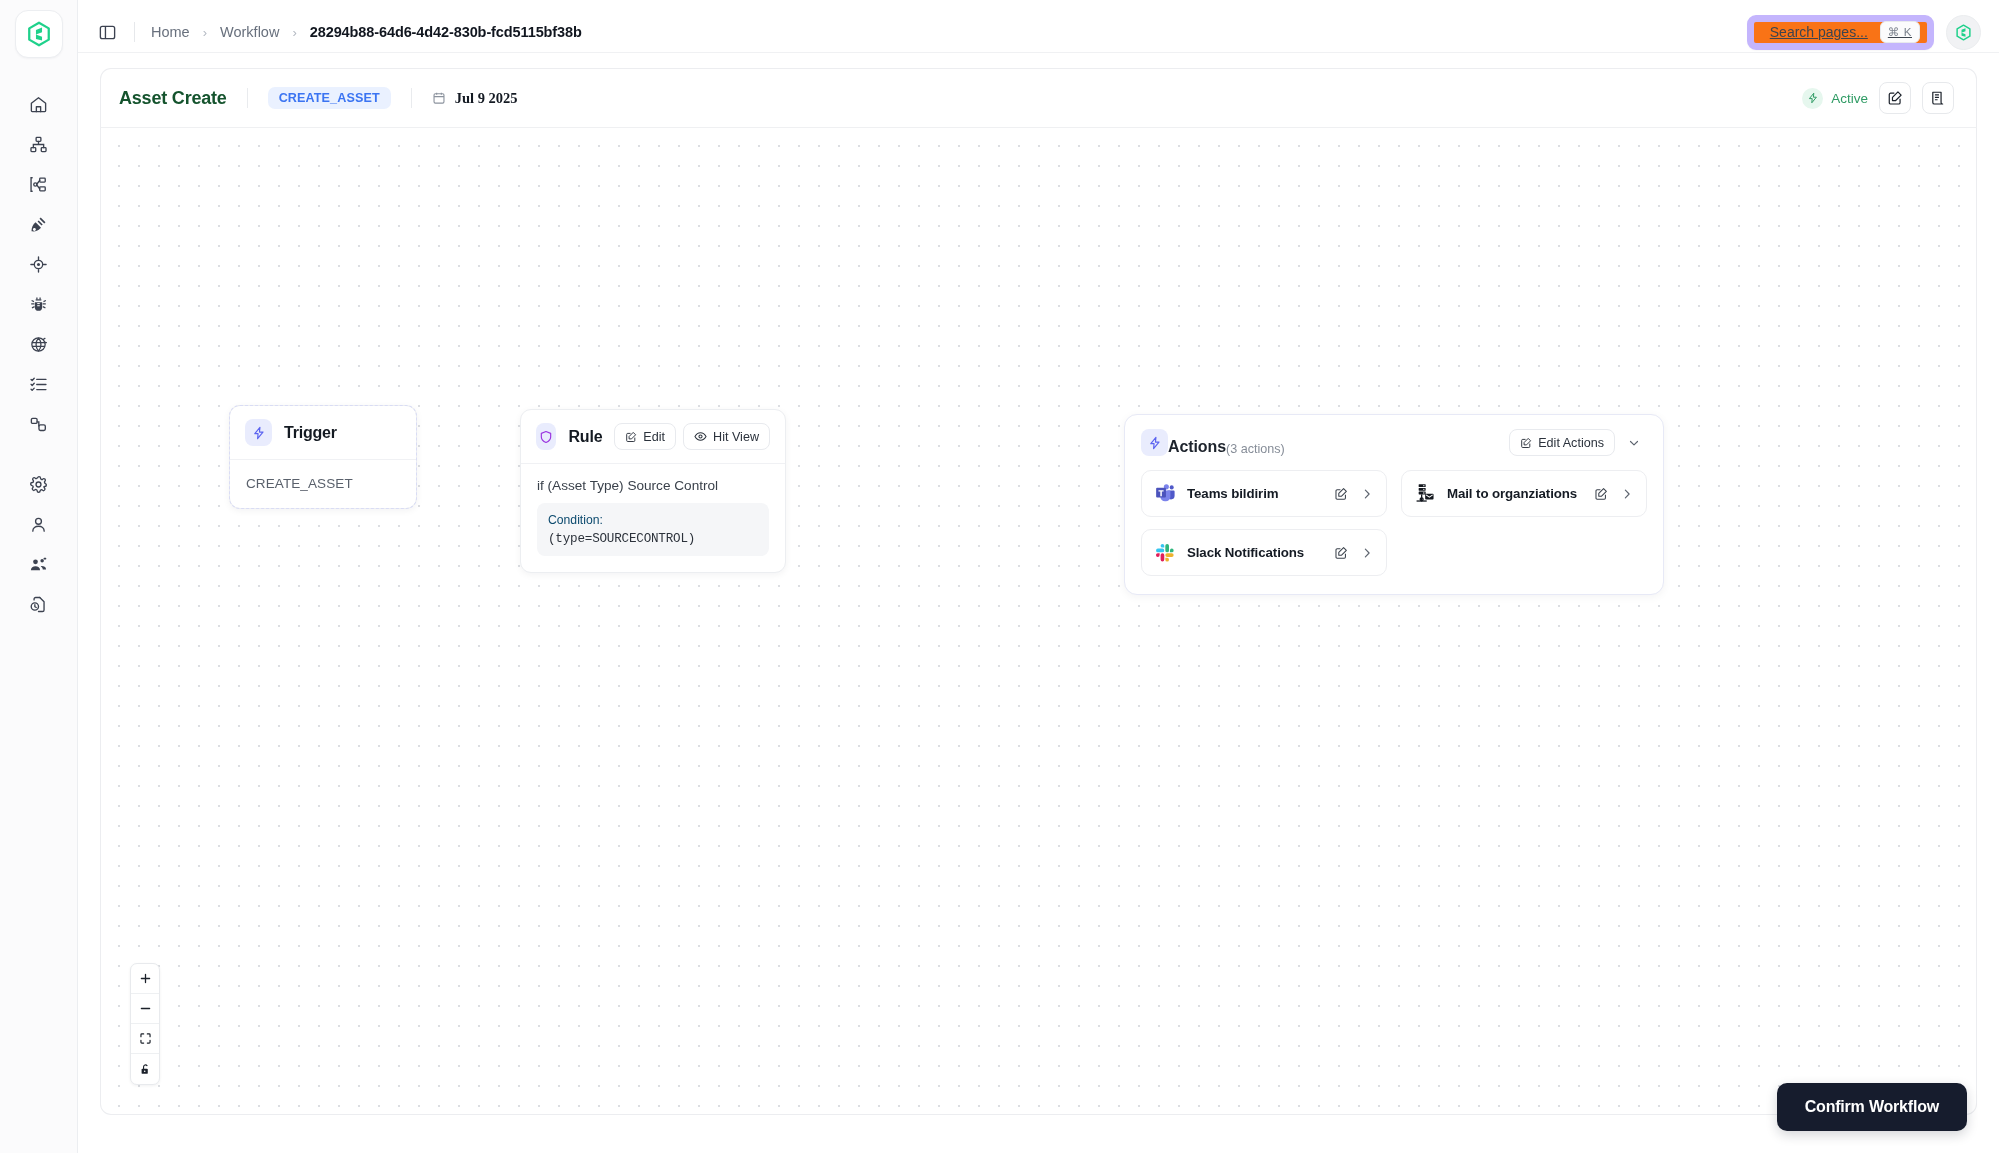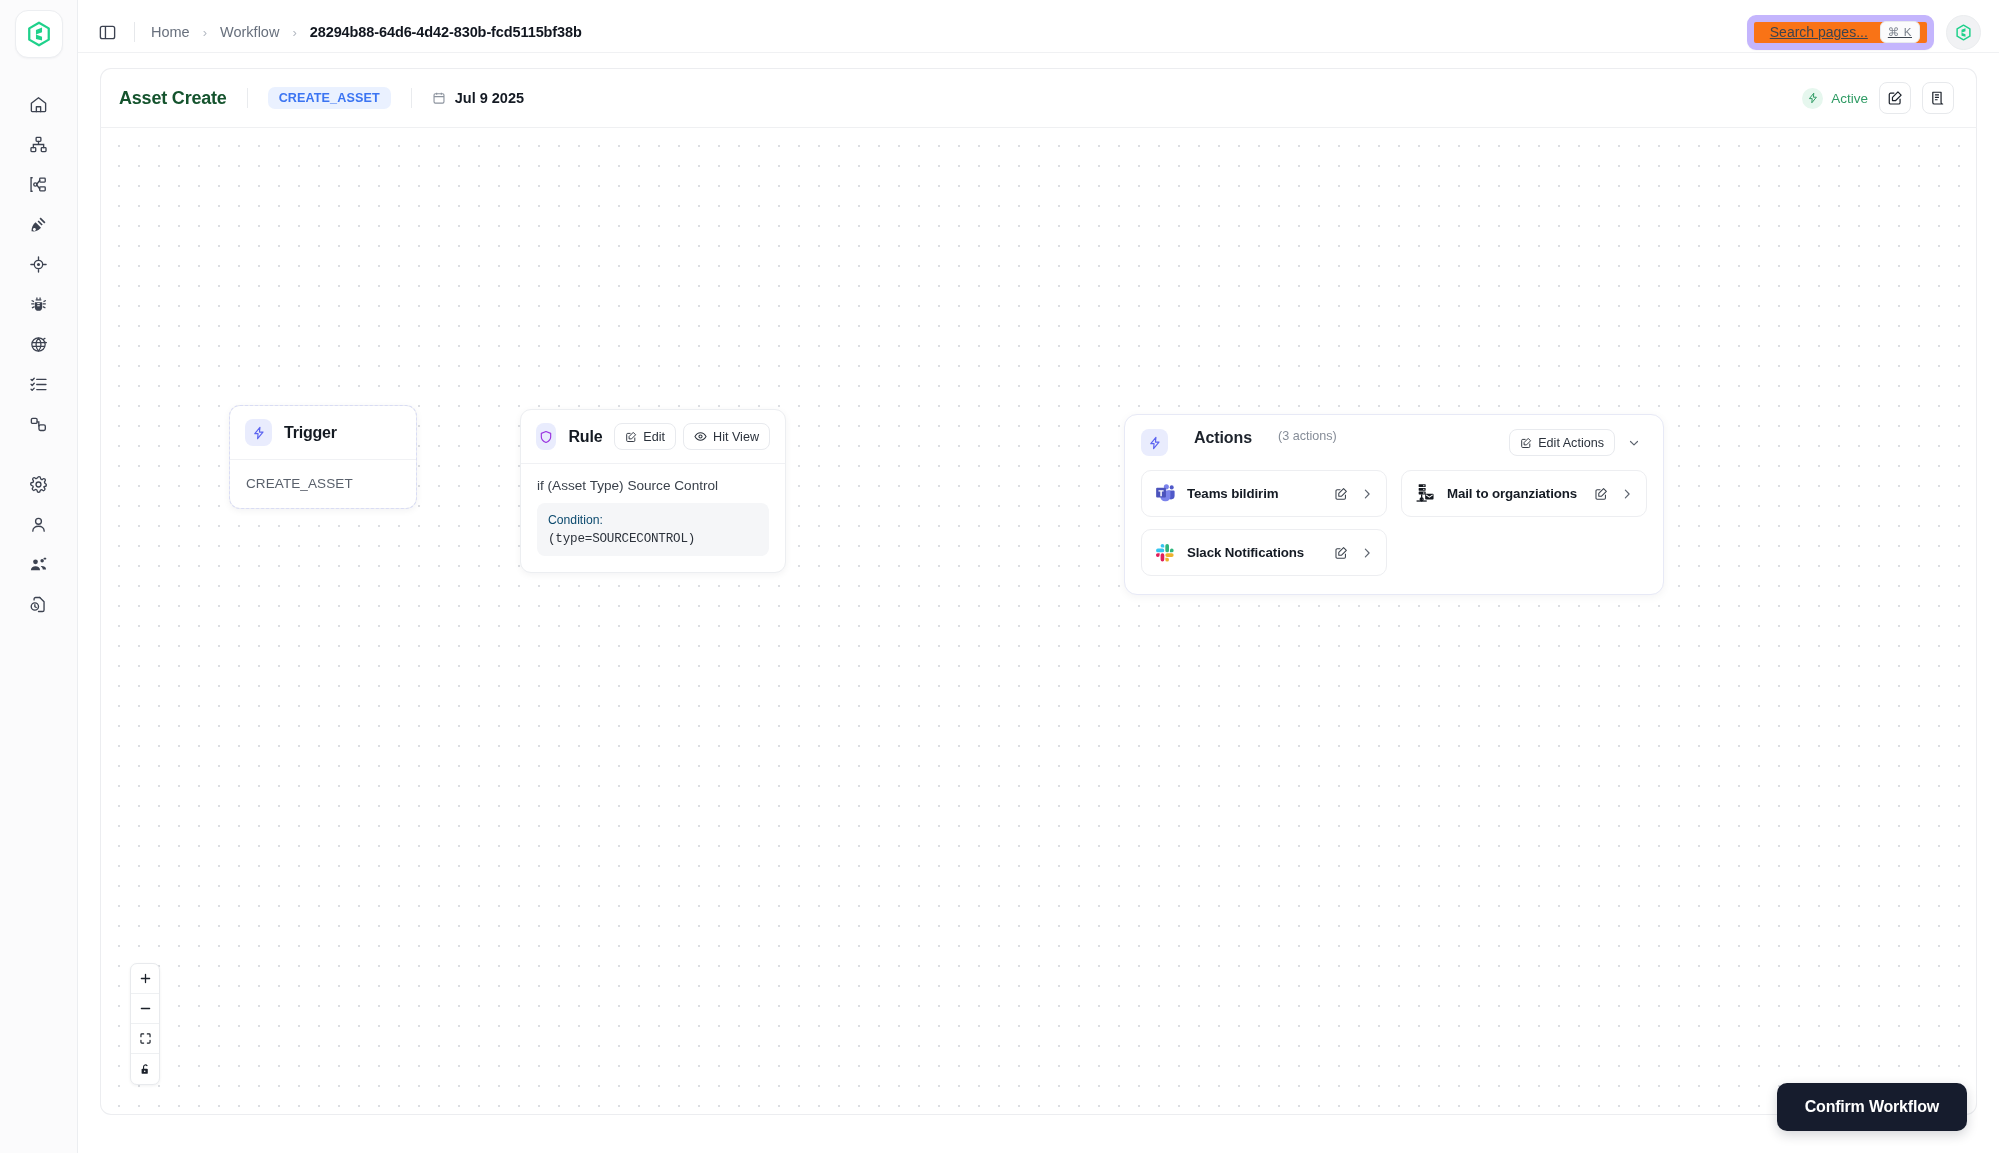--- a/index.html
+++ b/index.html
@@ -76,21 +76,21 @@
     background:#fff; border:1px solid #ecedf0; border-radius: 11px 11px 0 0;
     border-bottom: 1px solid #eff0f2;
     display:flex; align-items:center; padding: 0 22px 0 18px;
   }
   .wf-title { font-size:18px; font-weight:700; color:#14532d; letter-spacing:-.2px;text-align:right; }
   .wf-div { width:1px; height:20px; background:#e9ebee; margin: 0 20px; }
   .wf-tag {
     background:#eaf1ff; color:#3b74f2; font-size:12.6px; font-weight:600;
     padding: 4px 11px; border-radius:7px; letter-spacing:.1px;
   }
-  .wf-date { display:flex; align-items:center; gap:9px; font-size:14.5px; font-weight:700; color:#141a23; }
+  .wf-date { display:flex; align-items:center; gap:9px; font-size:14.5px; font-weight:700; color:#141a23;font-family:Liberation Serif, serif; }
   .wf-right { margin-left:auto; display:flex; align-items:center; gap:11px; }
   .status-pill { display:flex; align-items:center; gap:8px; font-size:13.5px; color:#2f9b64; font-weight:500; }
   .status-dot-bg { width:21px; height:21px; border-radius:50%; background:#e6f7ee; display:flex; align-items:center; justify-content:center; }
   .icon-btn {
     width:32px; height:32px; border:1px solid #e7e9ec; border-radius:8px; background:#fff;
     display:flex; align-items:center; justify-content:center; cursor:pointer;
   }
 
   
   .canvas-wrap {
@@ -142,21 +142,21 @@
   .cond-box { background:#f5f6f8; border-radius:8px; padding:10px 11px; }
   .cond-label { font-size:12.2px; color:#0c4a6e; margin-bottom:5px; }
   .cond-code { font-family:"Liberation Mono", monospace; font-size:12.6px; color:#2c323b; letter-spacing:-.2px;}
 
   
   #actions-node { left: 1023px; top: 286px; width: 540px; }
   .actions-card {
     background:#fff; border:1px solid #e7e9f6; border-radius:13px;
     box-shadow: 0 2px 9px rgba(16,24,40,.05); padding: 14px 16px 18px 16px;
   }
-  .actions-head { display:flex; align-items:flex-start; gap:26px; margin-bottom:14px; }
+  .actions-head { display:flex; align-items:flex-end; gap:0; margin-bottom:14px; }
   .actions-ttl { font-size:16px; font-weight:600; color:#1d232c; letter-spacing:-.1px; }
   .actions-count { font-size:12.6px; color:#868d98; }
   .actions-head-right { margin-left:auto; display:flex; align-items:center; gap:6px; }
   .chev-btn { width:26px;height:26px;display:flex;align-items:center;justify-content:center;border-radius:6px;cursor:pointer;}
   .action-grid { display:grid; grid-template-columns: 1fr 1fr; gap: 12px 14px; }
   .action-item {
     display:flex; align-items:center; gap:11px;
     border:1px solid #edeef1; border-radius:10px; background:#fff;
     padding: 12px 12px 12px 13px; cursor:pointer;
   }

